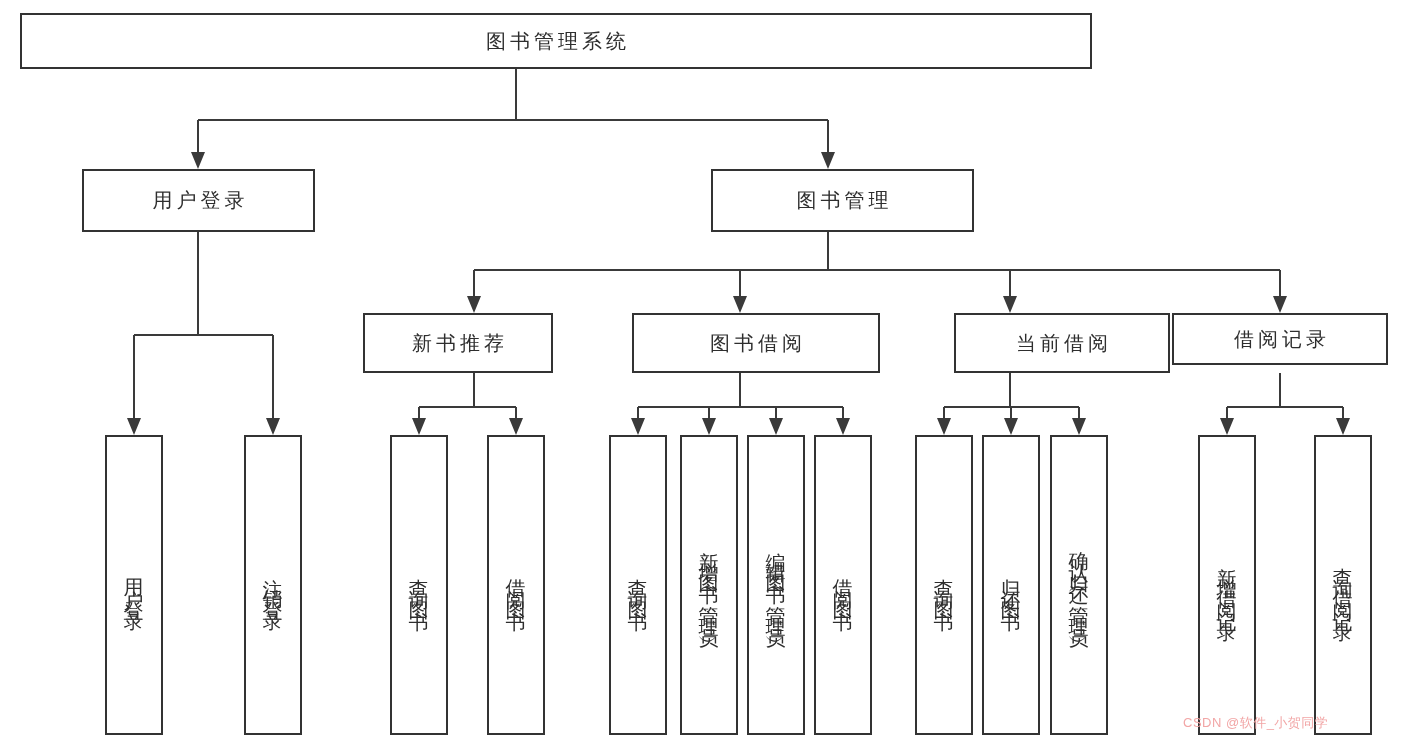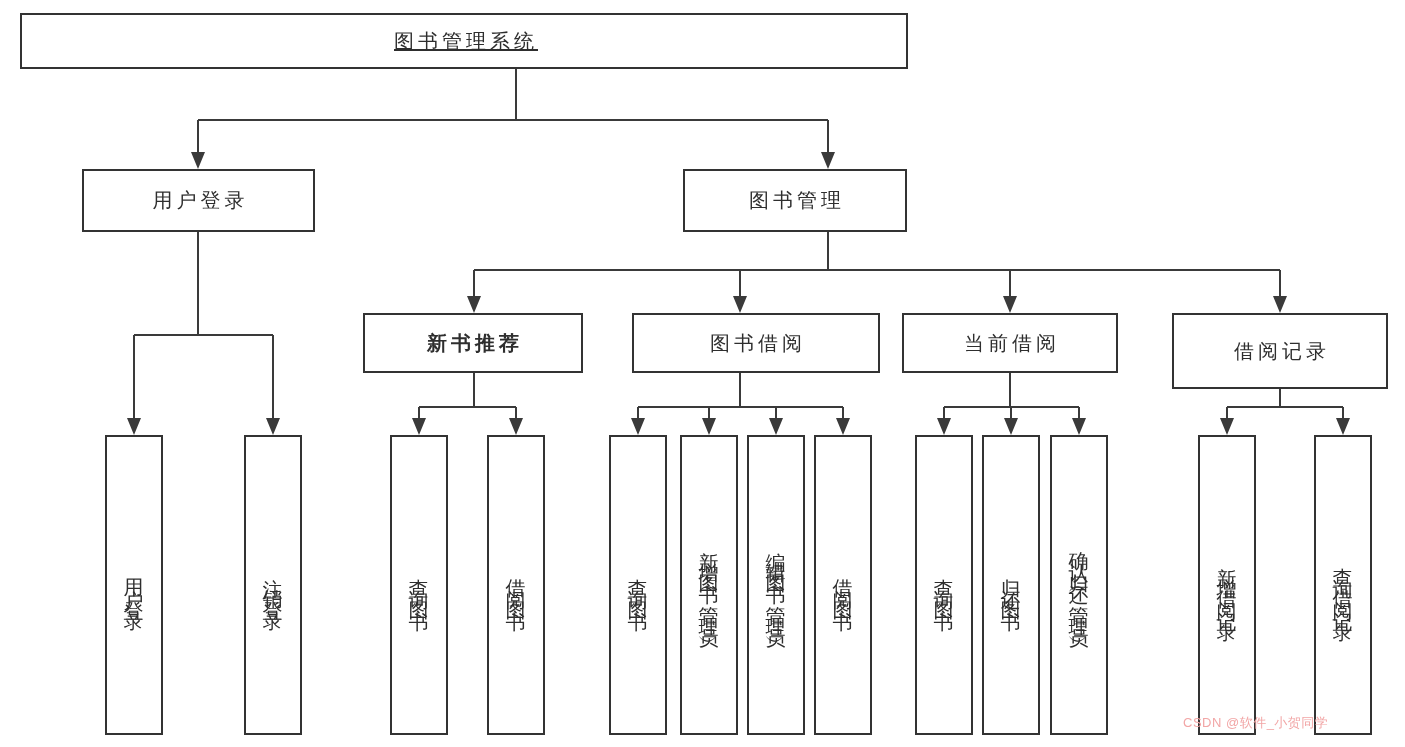--- a/index.html
+++ b/index.html
@@ -74,29 +74,29 @@
              M467,296 L481,296 L474,313 Z  M733,296 L747,296 L740,313 Z
              M1003,296 L1017,296 L1010,313 Z  M1273,296 L1287,296 L1280,313 Z
              M412,418 L426,418 L419,435 Z  M509,418 L523,418 L516,435 Z
              M631,418 L645,418 L638,435 Z  M702,418 L716,418 L709,435 Z
              M769,418 L783,418 L776,435 Z  M836,418 L850,418 L843,435 Z
              M937,418 L951,418 L944,435 Z  M1004,418 L1018,418 L1011,435 Z
              M1072,418 L1086,418 L1079,435 Z
              M1220,418 L1234,418 L1227,435 Z  M1336,418 L1350,418 L1343,435 Z"></path>
   </svg>
 
-  <div class="node root" style="left:20px; top:13px; width:888px; height:56px;text-decoration:underline;">图书管理系统</div>
+  <div class="node root" style="left:20px; top:13px; width:1072px; height:56px;">图书管理系统</div>
 
   <div class="node" style="left:82px; top:169px; width:233px; height:63px;">用户登录</div>
-  <div class="node" style="left:683px; top:169px; width:224px; height:63px;text-align:right;">图书管理</div>
+  <div class="node" style="left:711px; top:169px; width:263px; height:63px;text-align:right;">图书管理</div>
 
-  <div class="node" style="left:363px; top:313px; width:220px; height:60px;font-weight:bold;">新书推荐</div>
+  <div class="node" style="left:363px; top:313px; width:190px; height:60px;">新书推荐</div>
   <div class="node" style="left:632px; top:313px; width:248px; height:60px;">图书借阅</div>
-  <div class="node" style="left:902px; top:313px; width:216px; height:60px;">当前借阅</div>
-  <div class="node" style="left:1172px; top:313px; width:216px; height:76px;">借阅记录</div>
+  <div class="node" style="left:954px; top:313px; width:216px; height:60px;">当前借阅</div>
+  <div class="node" style="left:1172px; top:313px; width:216px; height:52px;">借阅记录</div>
 
   <div class="leaf" style="left:105px;">用户登录</div>
   <div class="leaf" style="left:244px;">注销登录</div>
 
   <div class="leaf" style="left:390px;">查询图书</div>
   <div class="leaf" style="left:487px;">借阅图书</div>
 
   <div class="leaf" style="left:609px;">查询图书</div>
   <div class="leaf" style="left:680px;">新增图书（管理员）</div>
   <div class="leaf" style="left:747px;">编辑图书（管理员）</div>

